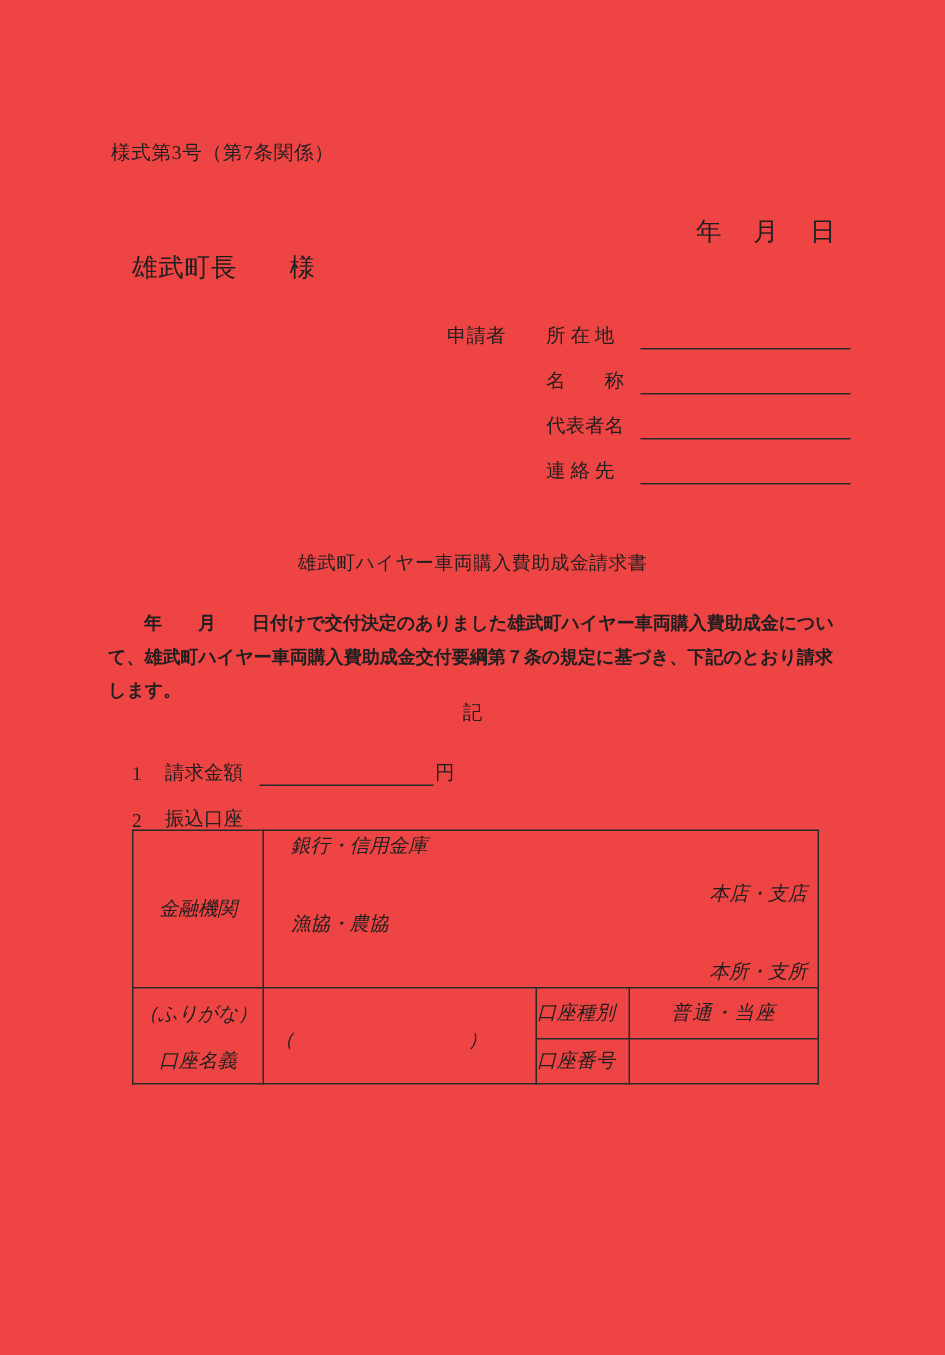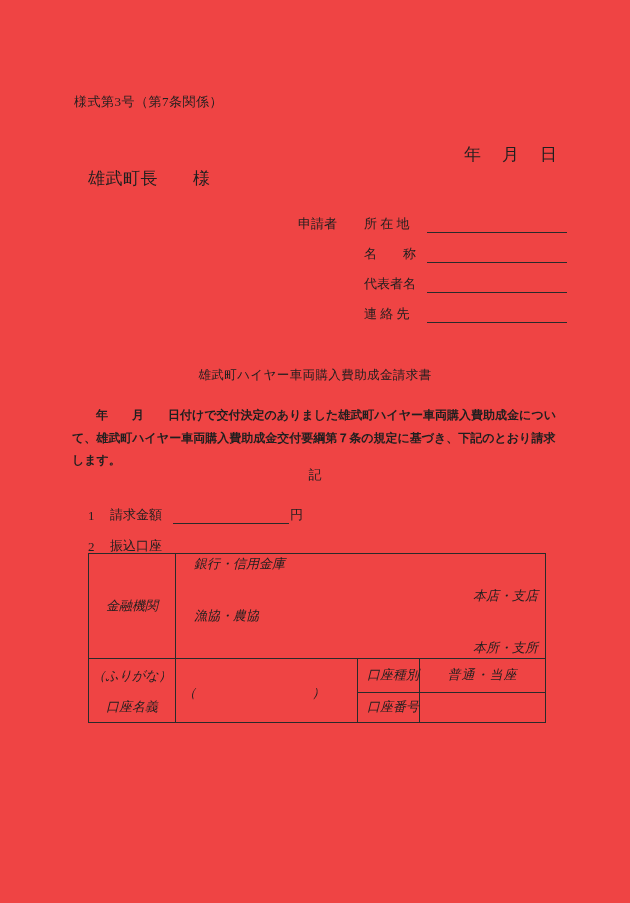--- a/index.html
+++ b/index.html
@@ -80,21 +80,21 @@
   .cell-name-label { vertical-align: top; }
   .cell-name-label .nl1 { height: 33px; display: flex; align-items: center; justify-content: center; }
   .cell-name-label .nl2 { height: 30px; display: flex; align-items: center; justify-content: center; }
 
   .cell-name-input { vertical-align: top; }
   .furigana-line {
     display: flex; justify-content: space-between;
     padding: 4px 32px 0 7px; line-height: 17px;
   }
 
-  .cell-type-label, .cell-num-label { text-align: right; }
+  .cell-type-label, .cell-num-label { text-align: left; }
   .cell-type-value { text-align: center; letter-spacing: 1px; }
   .cell-num-value  { }
 </style>
 </head>
 <body>
 
 <div class="page">
 
   <div class="form-number">様式第3号（第7条関係）</div>
 

